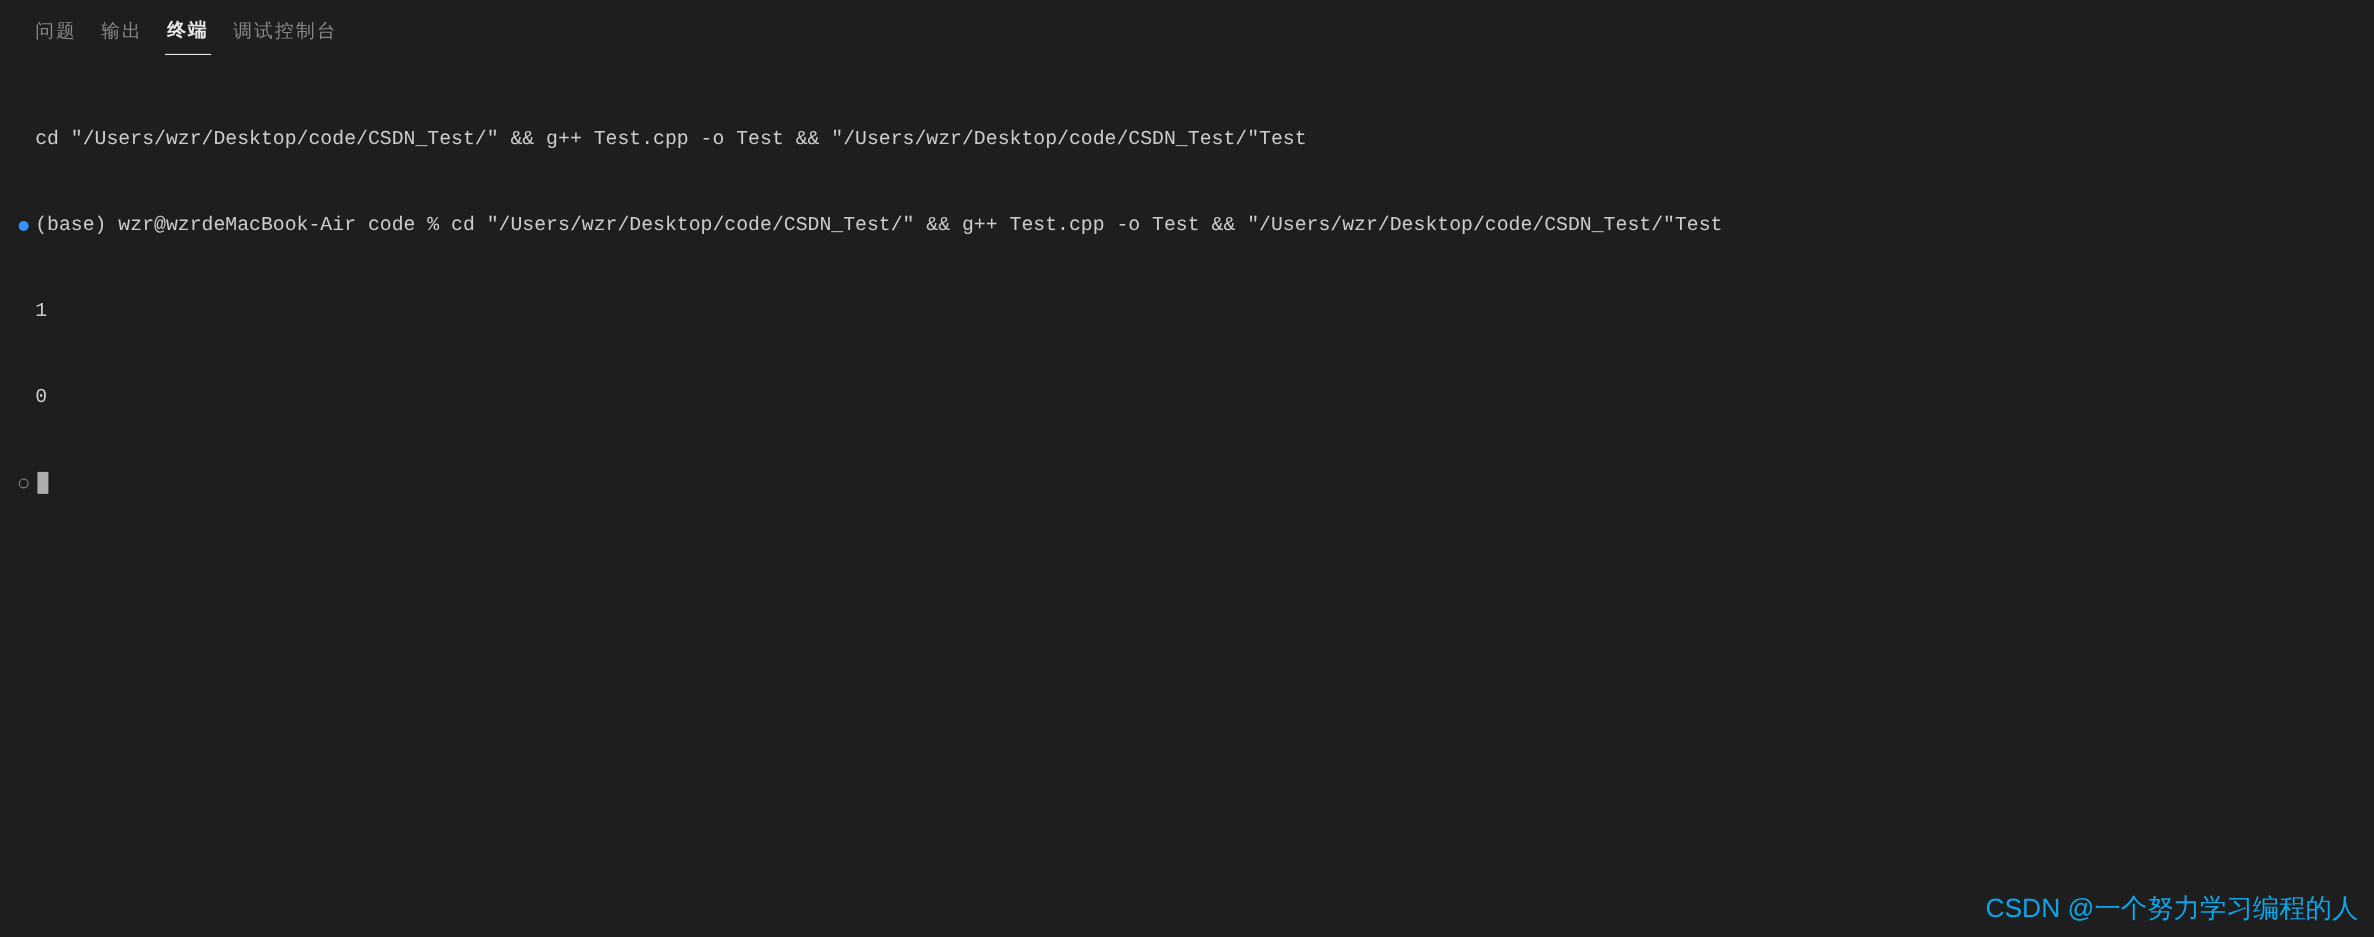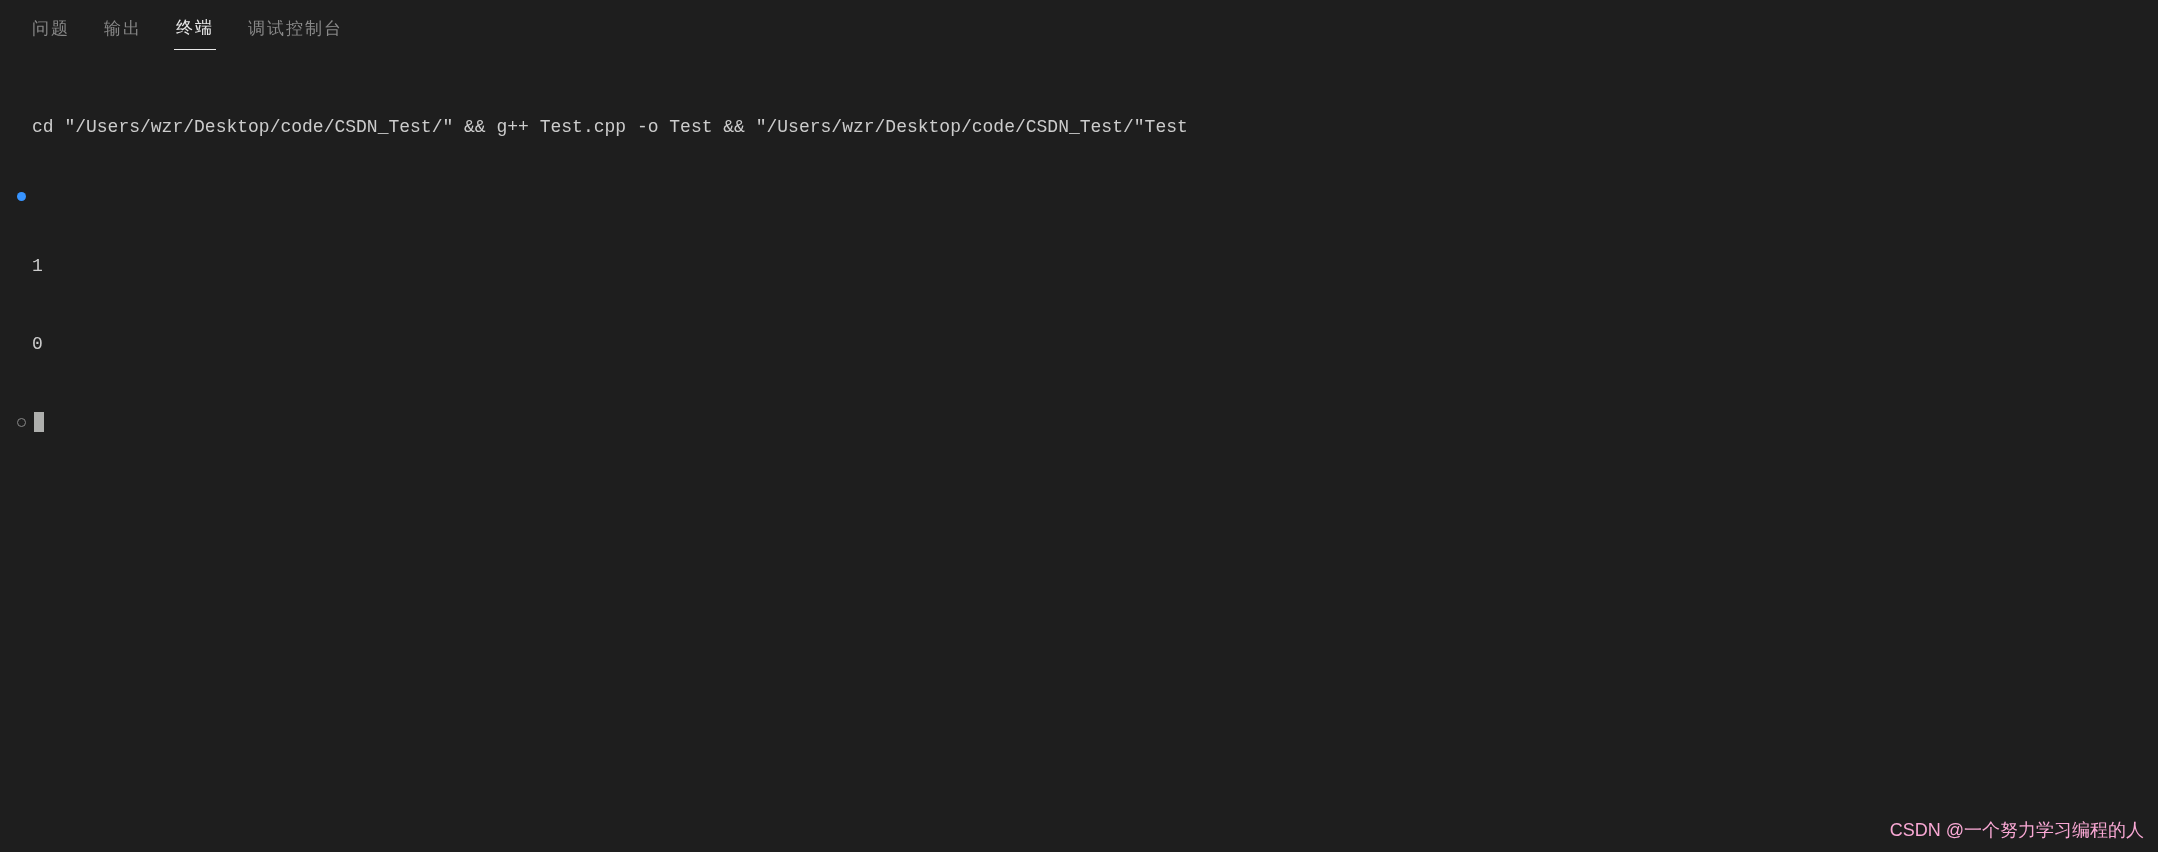--- a/index.html
+++ b/index.html
@@ -14,33 +14,34 @@
       font-size: 18px;
       width: 2158px;
       height: 852px;
       overflow: hidden;
       position: relative;
     }
     .tabs {
       display: flex;
       align-items: center;
       padding: 10px 20px 0 30px;
-      gap: 30px;
+      gap: 18px;
       font-family: -apple-system, "PingFang SC", "Microsoft YaHei", sans-serif;
       font-size: 17px;
     }
     .tab {
       color: #888888;
       padding: 6px 2px 10px 2px;
       cursor: pointer;
       letter-spacing: 2px;
     }
     .tab.active {
       color: #e8e8e8;
       border-bottom: 1.5px solid #e8e8e8;
+      font-weight: bold;
     }
     .terminal-body {
       padding: 12px 0 0 12px;
       line-height: 26px;
       white-space: pre;
       font-size: 18px;
       color: #cccccc;
     }
     .line {
       display: flex;
@@ -74,41 +75,42 @@
       height: 20px;
       background: #aeafad;
       vertical-align: text-bottom;
       margin-left: 2px;
     }
     .watermark {
       position: absolute;
       bottom: 10px;
       right: 14px;
       font-family: -apple-system, "PingFang SC", "Microsoft YaHei", sans-serif;
-      font-size: 18px;
-      color: #f9a8d4;
+      font-size: 24px;
+      color: #0ea5e9;
     }
   </style>
 </head>
 <body>
 
 <div class="tabs">
   <div class="tab">问题</div>
   <div class="tab">输出</div>
   <div class="tab active">终端</div>
   <div class="tab">调试控制台</div>
 </div>
 
 <div class="terminal-body">
   <div class="line">
     <span class="gutter"></span>
     <span class="content">cd "/Users/wzr/Desktop/code/CSDN_Test/" &amp;&amp; g++ Test.cpp -o Test &amp;&amp; "/Users/wzr/Desktop/code/CSDN_Test/"Test</span>
   </div>
   <div class="line">
     <span class="gutter"><span class="dot-filled"></span></span>
+    <span class="content">(base) wzr@wzrdeMacBook-Air code % cd "/Users/wzr/Desktop/code/CSDN_Test/" &amp;&amp; g++ Test.cpp -o Test &amp;&amp; "/Users/wzr/Desktop/code/CSDN_Test/"Test</span>
   </div>
   <div class="line">
     <span class="gutter"></span>
     <span class="content">1</span>
   </div>
   <div class="line">
     <span class="gutter"></span>
     <span class="content">0</span>
   </div>
   <div class="line">

